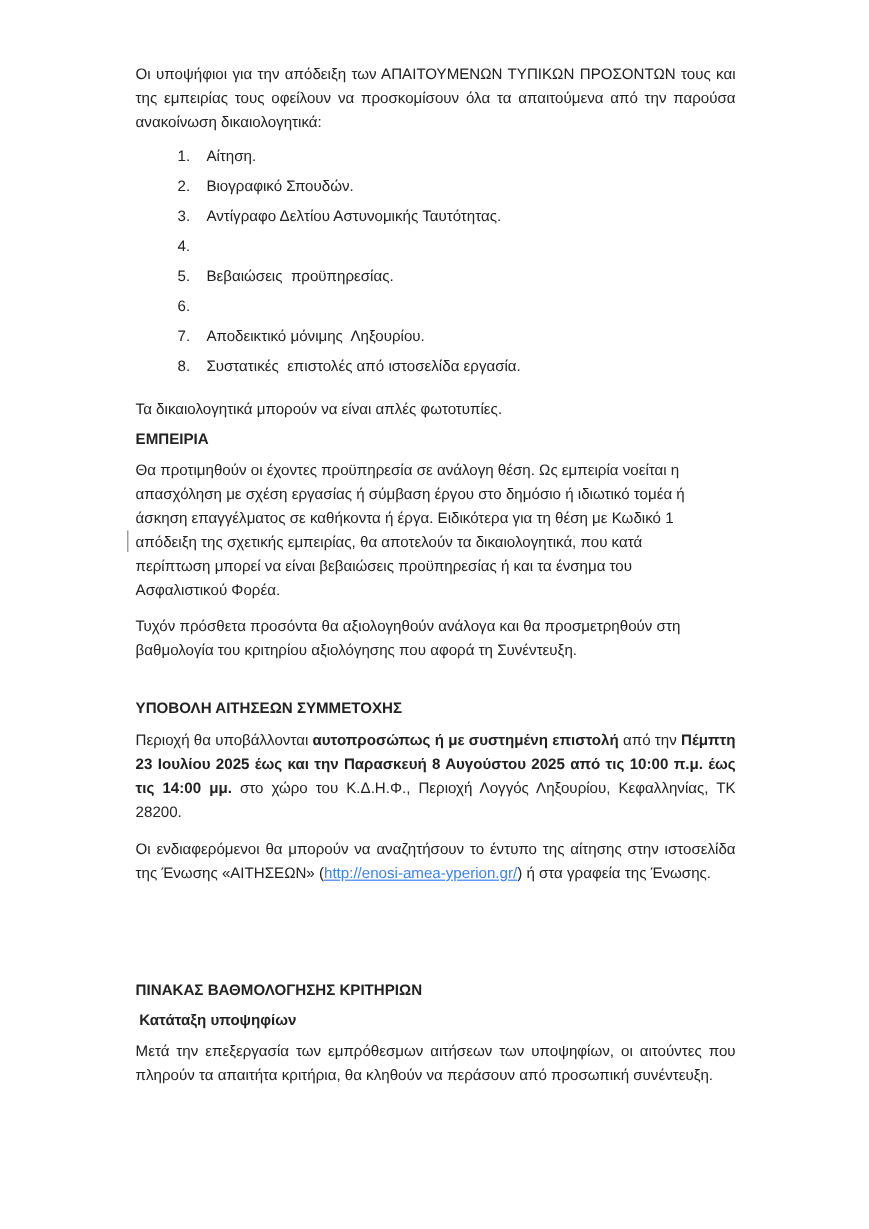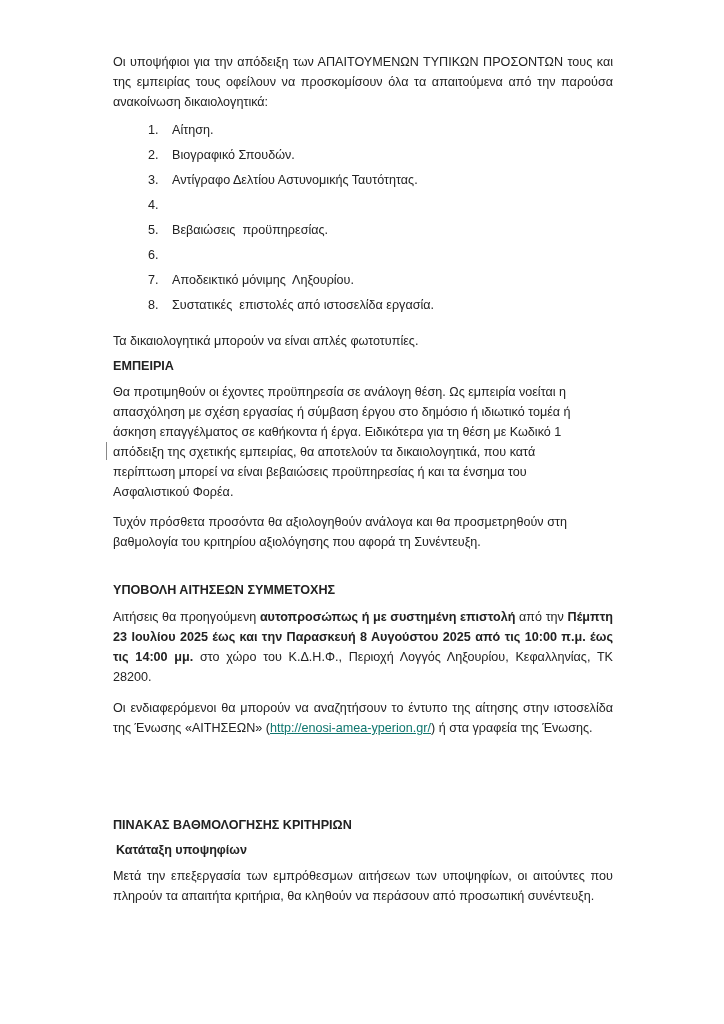--- a/index.html
+++ b/index.html
@@ -6,21 +6,21 @@
   body { width: 724px; height: 1024px; position: relative; overflow: hidden;
          font-family: "Liberation Sans", sans-serif; color: #222; font-size: 12.6px; }
   .page { position: absolute; left: 113px; top: 0; width: 500px; }
   p { margin: 0; line-height: 20px; }
   .just { text-align: justify; text-align-last: left; }
   ol { margin: 0; padding: 0; list-style: none; }
   ol li { display: flex; line-height: 20px; margin-bottom: 5px; }
   .num { width: 24px; padding-left: 35px; }
   .head { font-weight: bold; }
   .headplain { font-weight: bold; }
-  a.link { color: #0f766e; }
+  a.link { color: #3b82f6; }
   .change-bar { position: absolute; left: 106px; top: 442px; width: 1px; height: 18px; background: #888; }
   b { font-weight: bold; }
 </style>
 </head>
 <body>
 
 <div class="change-bar"></div>
 
 <div class="page">
 
@@ -62,21 +62,21 @@
   <p style="position:absolute; top:331px;">Τα δικαιολογητικά μπορούν να είναι απλές φωτοτυπίες.</p>
 
   <p class="head" style="position:absolute; top:356px;">ΕΜΠΕΙΡΙΑ</p>
 
   <p style="position:absolute; top:382px; width:470px;">Θα προτιμηθούν οι έχοντες προϋπηρεσία σε ανάλογη θέση.  Ως εμπειρία νοείται η απασχόληση με σχέση εργασίας ή σύμβαση έργου στο δημόσιο ή ιδιωτικό τομέα ή άσκηση επαγγέλματος σε καθήκοντα ή έργα. Ειδικότερα για τη θέση με Κωδικό 1 απόδειξη της σχετικής εμπειρίας, θα αποτελούν τα δικαιολογητικά, που κατά περίπτωση μπορεί να είναι βεβαιώσεις προϋπηρεσίας ή και τα ένσημα του Ασφαλιστικού Φορέα.</p>
 
   <p style="position:absolute; top:512px; width:470px;">Τυχόν πρόσθετα προσόντα θα αξιολογηθούν ανάλογα και θα προσμετρηθούν στη βαθμολογία του κριτηρίου αξιολόγησης που αφορά τη Συνέντευξη.</p>
 
   <p class="head" style="position:absolute; top:556px;margin-top:24px;">ΥΠΟΒΟΛΗ ΑΙΤΗΣΕΩΝ ΣΥΜΜΕΤΟΧΗΣ</p>
 
-  <p class="just" style="position:absolute; top:607px; width:500px;"><span>Αιτήσεις θα προηγούμενη </span><b>αυτοπροσώπως ή με συστημένη επιστολή</b><span> από την </span><b>Πέμπτη 23 Ιουλίου 2025 έως και την Παρασκευή 8 Αυγούστου 2025 από τις 10:00 π.μ. έως τις 14:00 μμ.</b><span> στο χώρο του Κ.Δ.Η.Φ., Περιοχή Λογγός Ληξουρίου, Κεφαλληνίας, ΤΚ 28200.</span></p>
+  <p class="just" style="position:absolute; top:607px; width:500px;"><span>Περιοχή θα υποβάλλονται </span><b>αυτοπροσώπως ή με συστημένη επιστολή</b><span> από την </span><b>Πέμπτη 23 Ιουλίου 2025 έως και την Παρασκευή 8 Αυγούστου 2025 από τις 10:00 π.μ. έως τις 14:00 μμ.</b><span> στο χώρο του Κ.Δ.Η.Φ., Περιοχή Λογγός Ληξουρίου, Κεφαλληνίας, ΤΚ 28200.</span></p>
 
   <p class="just" style="position:absolute; top:698px; width:500px;"><span>Οι ενδιαφερόμενοι θα μπορούν να αναζητήσουν το έντυπο της αίτησης στην ιστοσελίδα της Ένωσης «ΑΙΤΗΣΕΩΝ» (</span><a class="link" href="#">http://enosi-amea-yperion.gr/</a><span>) ή στα γραφεία της Ένωσης.</span></p>
 
   <p class="headplain" style="position:absolute; top:815px;">ΠΙΝΑΚΑΣ ΒΑΘΜΟΛΟΓΗΣΗΣ ΚΡΙΤΗΡΙΩΝ</p>
 
   <p class="head" style="position:absolute; top:840px; left:3px;">Κατάταξη υποψηφίων</p>
 
   <p class="just" style="position:absolute; top:866px; width:500px;">Μετά την επεξεργασία των εμπρόθεσμων αιτήσεων των υποψηφίων, οι αιτούντες που πληρούν τα απαιτήτα κριτήρια, θα κληθούν να περάσουν από προσωπική συνέντευξη.</p>
 
 </div>

